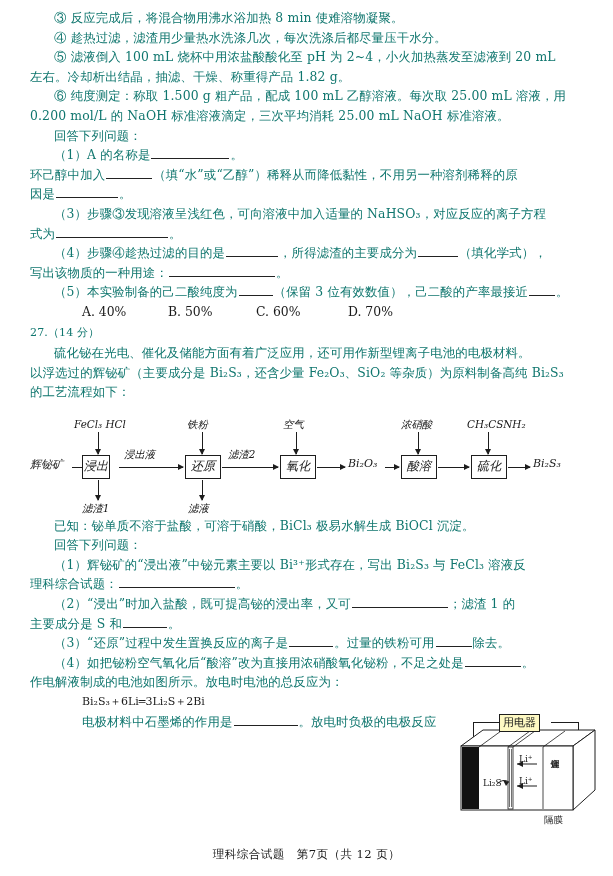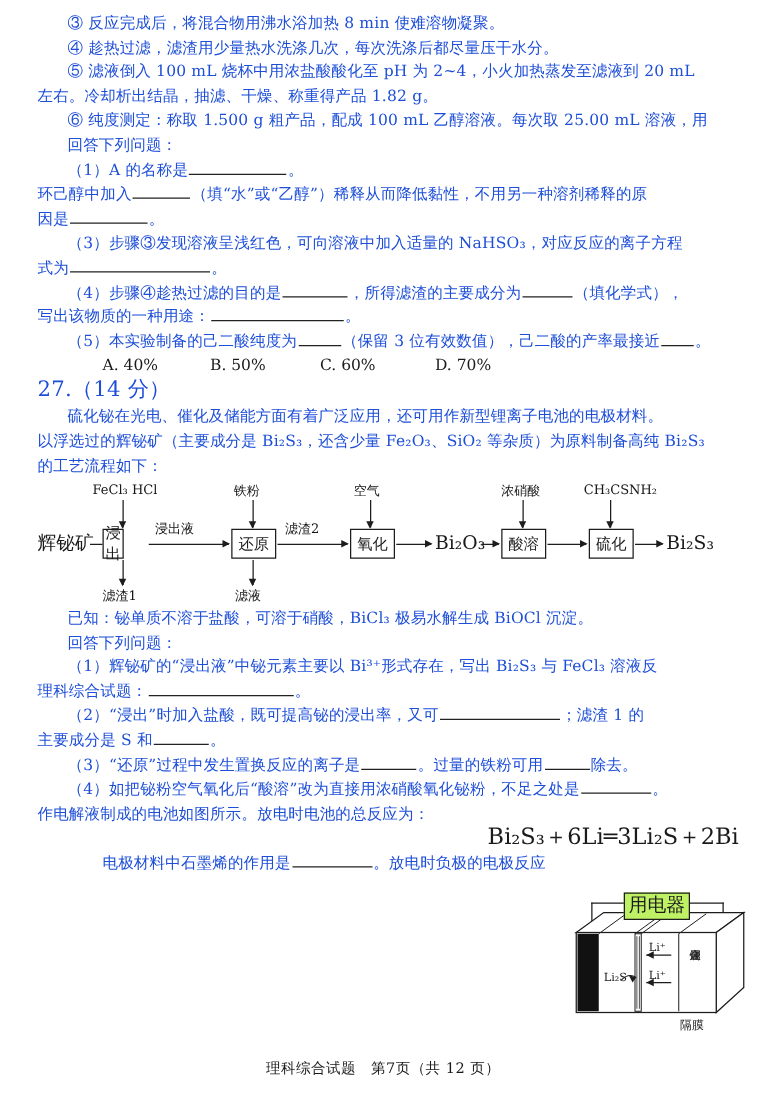--- a/index.html
+++ b/index.html
@@ -19,51 +19,52 @@
     position: absolute;
     inset: 0;
     padding: 8px 22px 0 30px;
     box-sizing: border-box;
   }
   .line {
     font-size: 12.4px;
     line-height: 19.6px;
     letter-spacing: 0.15px;
     white-space: nowrap;
-    color: #1d4ed8;
+    color: #0f766e;
   }
   .indent { padding-left: 24px; }
   .indent2 { padding-left: 12px; }
   .blank {
     display: inline-block;
     border-bottom: 1px solid #222;
     vertical-align: baseline;
     height: 12px;
     margin: 0 1px;
   }
   .sec-title {
-    font-size: 17px;
+    font-size: 11px;
     line-height: 21px;
     padding-left: 0;
   }
   .opts {
     padding-left: 52px;
     font-size: 12.4px;
     line-height: 20px;
   }
   .opts span { display: inline-block; }
   .opt-a { width: 86px; }
   .opt-b { width: 88px; }
   .opt-c { width: 92px; }
 
   
   .flow {
     position: relative;
     height: 100px;
-    margin-top: 2px;
+    margin-top: 14px;
+    font-style: italic;
   }
   .fbox {
     position: absolute;
     border: 1px solid #1d1d1d;
     background: #fff;
     font-size: 12.2px;
     text-align: center;
     display: flex;
     align-items: center;
     justify-content: center;
@@ -71,21 +72,21 @@
     box-sizing: border-box;
   }
   .flabel {
     position: absolute;
     font-size: 10.4px;
     white-space: nowrap;
     color: #161616;
   }
   .fterm {
     position: absolute;
-    font-size: 15px;
+    font-size: 11px;
     white-space: nowrap;
   }
   .harrow {
     position: absolute;
     height: 1px;
     background: #1d1d1d;
   }
   .harrow::after {
     content: "";
     position: absolute;
@@ -113,23 +114,23 @@
     position: absolute;
     right: 10px;
     top: 700px;
     width: 148px;
     height: 132px;
   }
   .bat-dev {
     position: absolute;
     left: 44px; top: 14px;
     border: 1px solid #1d1d1d;
-    font-size: 15px;
+    font-size: 11px;
     padding: 0px 3px 1px;
-    background: #bef264;
+    background: #fef9c3;
     z-index: 3;
   }
   .wire { position: absolute; background: #1d1d1d; }
   .bat-txt {
     position: absolute;
     font-size: 9px;
     white-space: nowrap;
     z-index: 4;
   }
   .bat-vert {
@@ -146,32 +147,33 @@
     padding-left: 43px;
   }
   .footer {
     position: absolute;
     left: 0; right: 0;
     bottom: 14px;
     text-align: center;
     font-size: 11.6px;
     letter-spacing: 0.4px;
   }
-  .eq { padding-left: 52px; font-size: 18px; line-height: 20px; text-align: right; }
+  .eq { padding-left: 52px; font-size: 11px; line-height: 20px; }
 </style>
 </head>
 <body>
 
 <div class="page">
 
   <div class="line indent">③ 反应完成后，将混合物用沸水浴加热 8 min 使难溶物凝聚。</div>
   <div class="line indent">④ 趁热过滤，滤渣用少量热水洗涤几次，每次洗涤后都尽量压干水分。</div>
   <div class="line indent">⑤ 滤液倒入 100 mL 烧杯中用浓盐酸酸化至 pH 为 2~4，小火加热蒸发至滤液到 20 mL</div>
   <div class="line">左右。冷却析出结晶，抽滤、干燥、称重得产品 1.82 g。</div>
   <div class="line indent">⑥ 纯度测定：称取 1.500 g 粗产品，配成 100 mL 乙醇溶液。每次取 25.00 mL 溶液，用</div>
+  <div class="line">0.200 mol/L 的 NaOH 标准溶液滴定，三次平均消耗 25.00 mL NaOH 标准溶液。</div>
 
   <div class="line indent">回答下列问题：</div>
 
   <div class="line indent">
     <span>（1）A 的名称是</span><span class="blank" style="width:78px"></span>。
   </div>
 
   <div class="line">
     <span>环己醇中加入</span><span class="blank" style="width:46px"></span><span>（填“水”或“乙醇”）稀释从而降低黏性，不用另一种溶剂稀释的原</span>
   </div>
@@ -216,21 +218,21 @@
 
     <div class="varrow" style="left:68px;  top:16px; height:22px;"></div>
     <div class="varrow" style="left:172px; top:16px; height:22px;"></div>
     <div class="varrow" style="left:266px; top:16px; height:22px;"></div>
     <div class="varrow" style="left:388px; top:16px; height:22px;"></div>
     <div class="varrow" style="left:458px; top:16px; height:22px;"></div>
 
     <div class="fterm" style="left:0px; top:41px;">辉铋矿</div>
     <div class="harrow" style="left:42px; top:51px; width:16px;"></div>
 
-    <div class="fbox" style="left:52px;  top:39px; width:17px;">浸出</div>
+    <div class="fbox" style="left:52px;  top:39px; width:28px;">浸出</div>
     <div class="fbox" style="left:155px; top:39px; width:36px;">还原</div>
     <div class="fbox" style="left:250px; top:39px; width:36px;">氧化</div>
     <div class="fbox" style="left:371px; top:39px; width:36px;">酸溶</div>
     <div class="fbox" style="left:441px; top:39px; width:36px;">硫化</div>
 
     <div class="flabel" style="left:94px;  top:32px;">浸出液</div>
     <div class="harrow" style="left:89px;  top:51px; width:64px;"></div>
 
     <div class="flabel" style="left:198px; top:32px;">滤渣2</div>
     <div class="harrow" style="left:192px; top:51px; width:56px;"></div>

